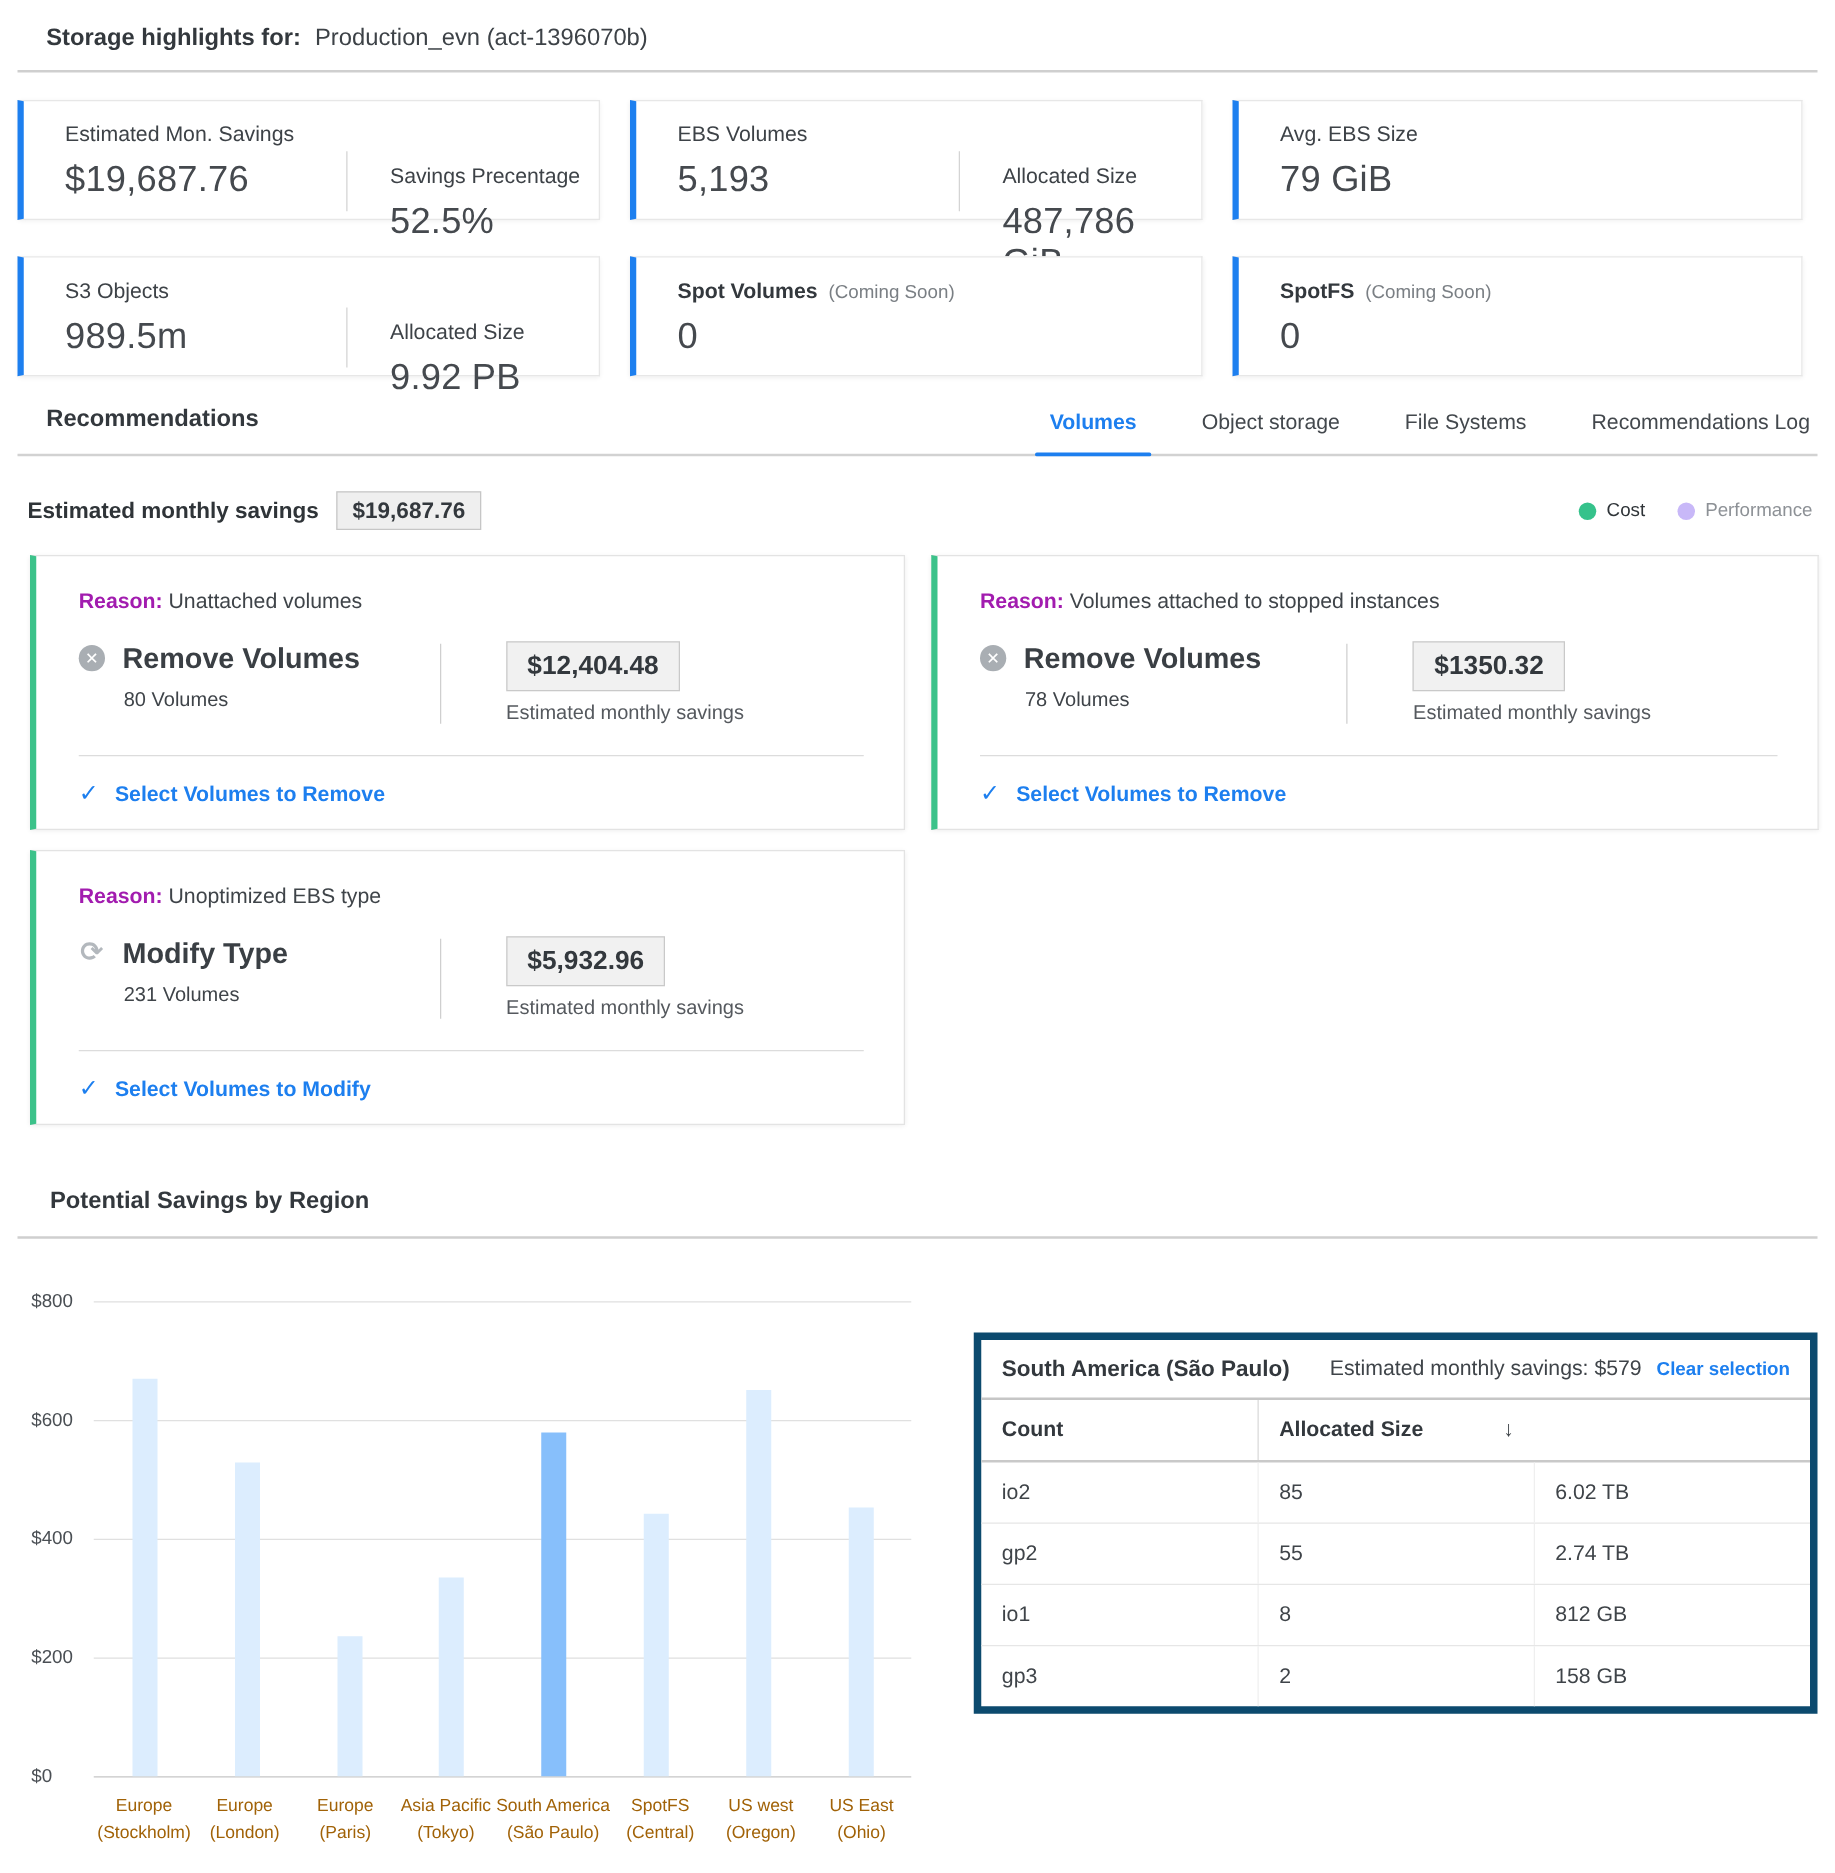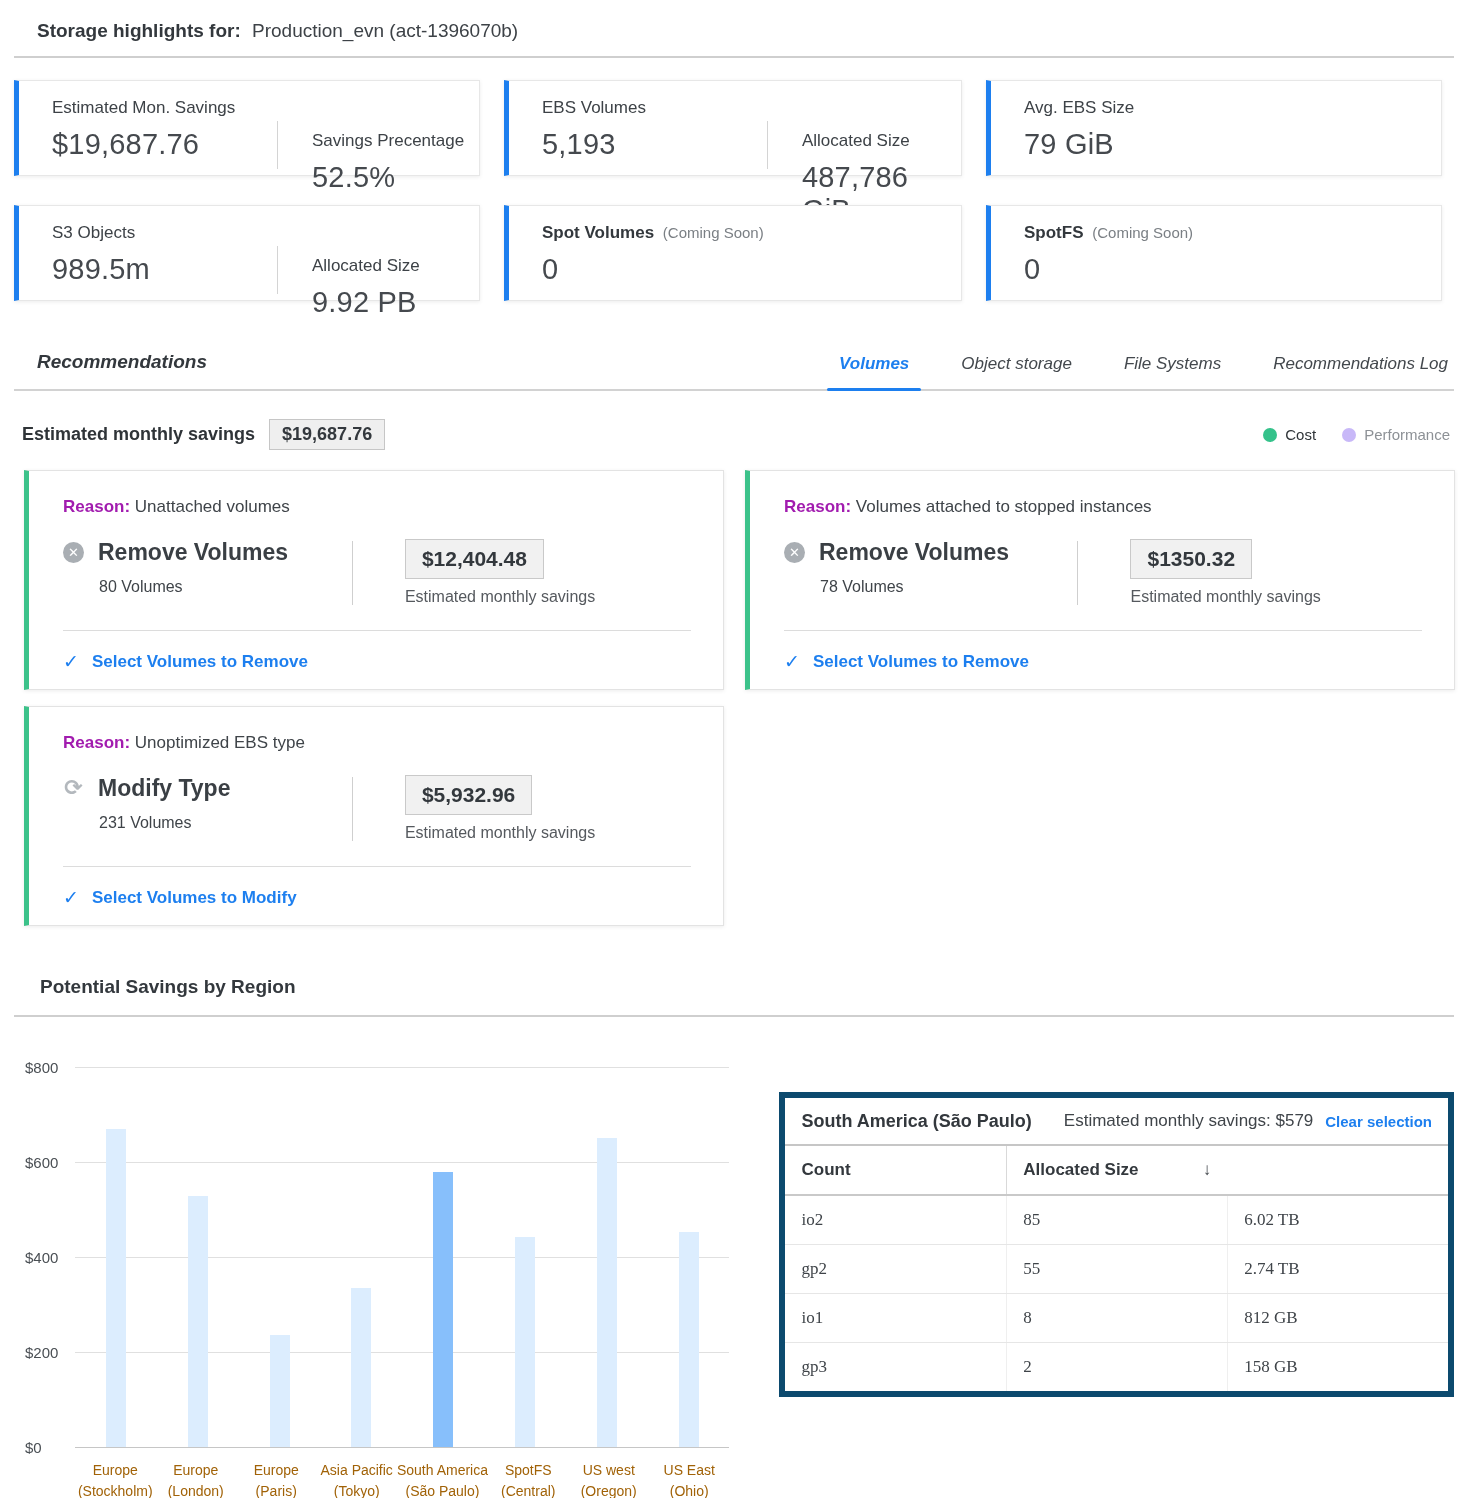--- a/index.html
+++ b/index.html
@@ -35,24 +35,23 @@
   .stat.first { flex:0 0 225px; }
   .stat.second { padding-left:34px;margin-top:33px; }
   .stat-label { font-size:17px; color:#3d4247; }
   .stat-label .lbl-bold { font-weight:bold; color:#33383d; }
   .stat-label .coming-soon { font-size:15px; color:#7a7f84; margin-left:4px; }
   .stat-value { font-size:29px; color:#45494e; margin-top:10px; letter-spacing:.2px; }
   .stat-sep { width:1px; background:#d4d4d4; height:48px; align-self:flex-end; margin-bottom:6px; }
 
   
   .rec-header {
-    margin-top:50px; padding-left:23px;
+    margin-top:24px; padding-left:23px;
     display:flex; justify-content:space-between; align-items:flex-end;
     border-bottom:2px solid #d2d2d2;
-    font-style:italic;
   }
   .rec-title { font-size:19px; font-weight:bold; color:#33383d; padding-bottom:16px; }
   .tabs { display:flex; align-items:flex-end; }
   .tab {
     font-size:17px; color:#43484d; padding:0 6px 15px 6px; margin-left:40px;
     position:relative; cursor:pointer; white-space:nowrap;
   }
   .tab.active { color:#1d7fef; font-weight:bold; }
   .tab.active::after {
     content:""; position:absolute; left:-6px; right:-6px; bottom:-2px;
@@ -137,21 +136,21 @@
   .tt-region { font-size:18px; font-weight:bold; color:#33383d; white-space:nowrap; }
   .tt-savings { font-size:17px; color:#3f4449; margin-left:32px; white-space:nowrap; }
   .tt-clear { font-size:15px; font-weight:bold; color:#1d7fef; margin-left:auto; cursor:pointer; text-decoration:none; white-space:nowrap; }
   .table-head { display:grid; grid-template-columns:1fr 1fr 1fr; border-bottom:2px solid #c9c9c9; }
   .th {
     font-size:17px; font-weight:bold; color:#33383d;
     padding:14px 16px; display:flex; align-items:center; justify-content:space-between;
   }
   .th + .th { border-left:1px solid #d9d9d9; }
   .sort-arrow { font-size:17px; font-weight:bold; color:#3f4449; cursor:pointer; }
-  .tr { display:grid; grid-template-columns:1fr 1fr 1fr; border-bottom:1px solid #e6e6e6;font-family:Liberation Serif, serif; }
+  .tr { display:grid; grid-template-columns:1fr 1fr 1fr; border-bottom:1px solid #e6e6e6; }
   .tr:last-child { border-bottom:none; }
   .td { font-size:17px; color:#3f4449; padding:14px 16px; }
   .td + .td { border-left:1px solid #efefef; }
 </style>
 </head>
 <body>
 
 <div class="page-header">
   <span class="h-bold">Storage highlights for:</span>
   <span class="h-normal">Production_evn (act-1396070b)</span>

